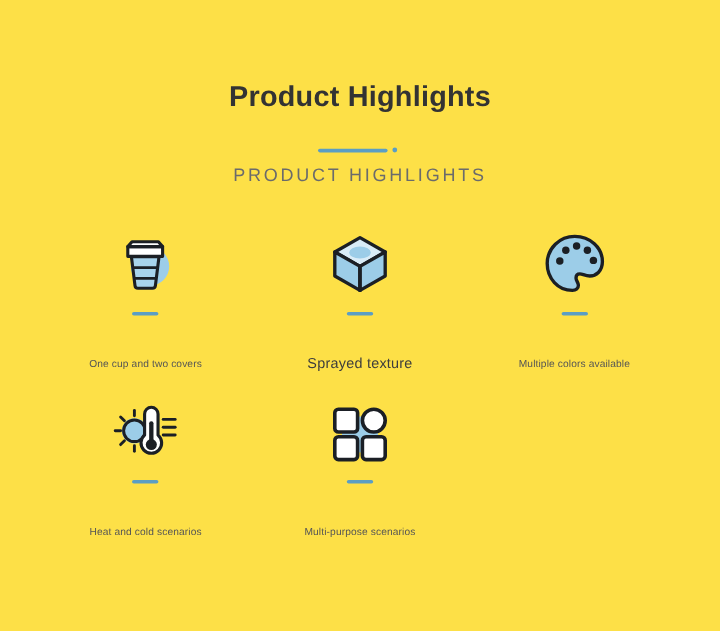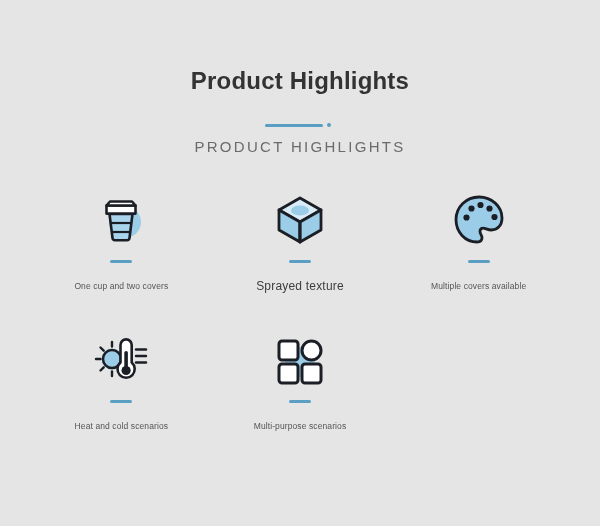--- a/index.html
+++ b/index.html
@@ -11,21 +11,21 @@
     width: 600px;
     height: 526px;
     font-family: "Liberation Sans", sans-serif;
     color: #3c3c3c;
     overflow: hidden;
     position: relative;
   }
   .page {
     width: 600px;
     height: 526px;
-    background: #e5e5e5;
+    background: #fde047;
     position: relative;
     box-sizing: border-box;
   }
 
   
   .header {
     text-align: center;
     padding-top: 66px;
   }
   .title {
@@ -94,21 +94,21 @@
     display: block;
   }
   .bar {
     width: 22px;
     height: 3px;
     background: #5b9ec4;
     border-radius: 2px;
     margin-top: 9px;
   }
   .caption {
-    margin-top: 17px;
+    margin-top: 34px;
     font-size: 8.5px;
     color: #555555;
     text-align: center;
     line-height: 12px;
     letter-spacing: 0.1px;
   }
   .caption.large {
     font-size: 12px;
     color: #3d3d3d;
     letter-spacing: 0.2px;
@@ -169,21 +169,21 @@
                    C30 43 32 44.4 32 46.8 C32 49.4 30 51 27 51
                    C15 51 6 41 6 28.6 C6 15.8 16.4 6 29 6 Z" fill="#9ccde8" stroke="#1b1f25" stroke-width="2.8" stroke-linejoin="round"></path>
           <circle cx="16.5" cy="26.5" r="3.1" fill="#1b1f25"></circle>
           <circle cx="21.5" cy="17.5" r="3.1" fill="#1b1f25"></circle>
           <circle cx="30.5" cy="14" r="3.1" fill="#1b1f25"></circle>
           <circle cx="39.5" cy="17.5" r="3.1" fill="#1b1f25"></circle>
           <circle cx="44.5" cy="26" r="3.1" fill="#1b1f25"></circle>
         </svg>
       </div>
       <div class="bar"></div>
-      <div class="caption">Multiple covers available</div>
+      <div class="caption">Multiple colors available</div>
     </div>
 
     <div class="feature">
       <div class="icon-wrap">
         <svg width="60" height="58" viewBox="0 0 60 58">
           <circle cx="21" cy="28" r="10.5" fill="#9ccde8"></circle>
           <g stroke="#1b1f25" stroke-width="2.4" stroke-linecap="round">
             <line x1="21" y1="11" x2="21" y2="15.5"></line>
             <line x1="9.5" y1="16.5" x2="12.7" y2="19.7"></line>
             <line x1="5" y1="28" x2="9.5" y2="28"></line>

